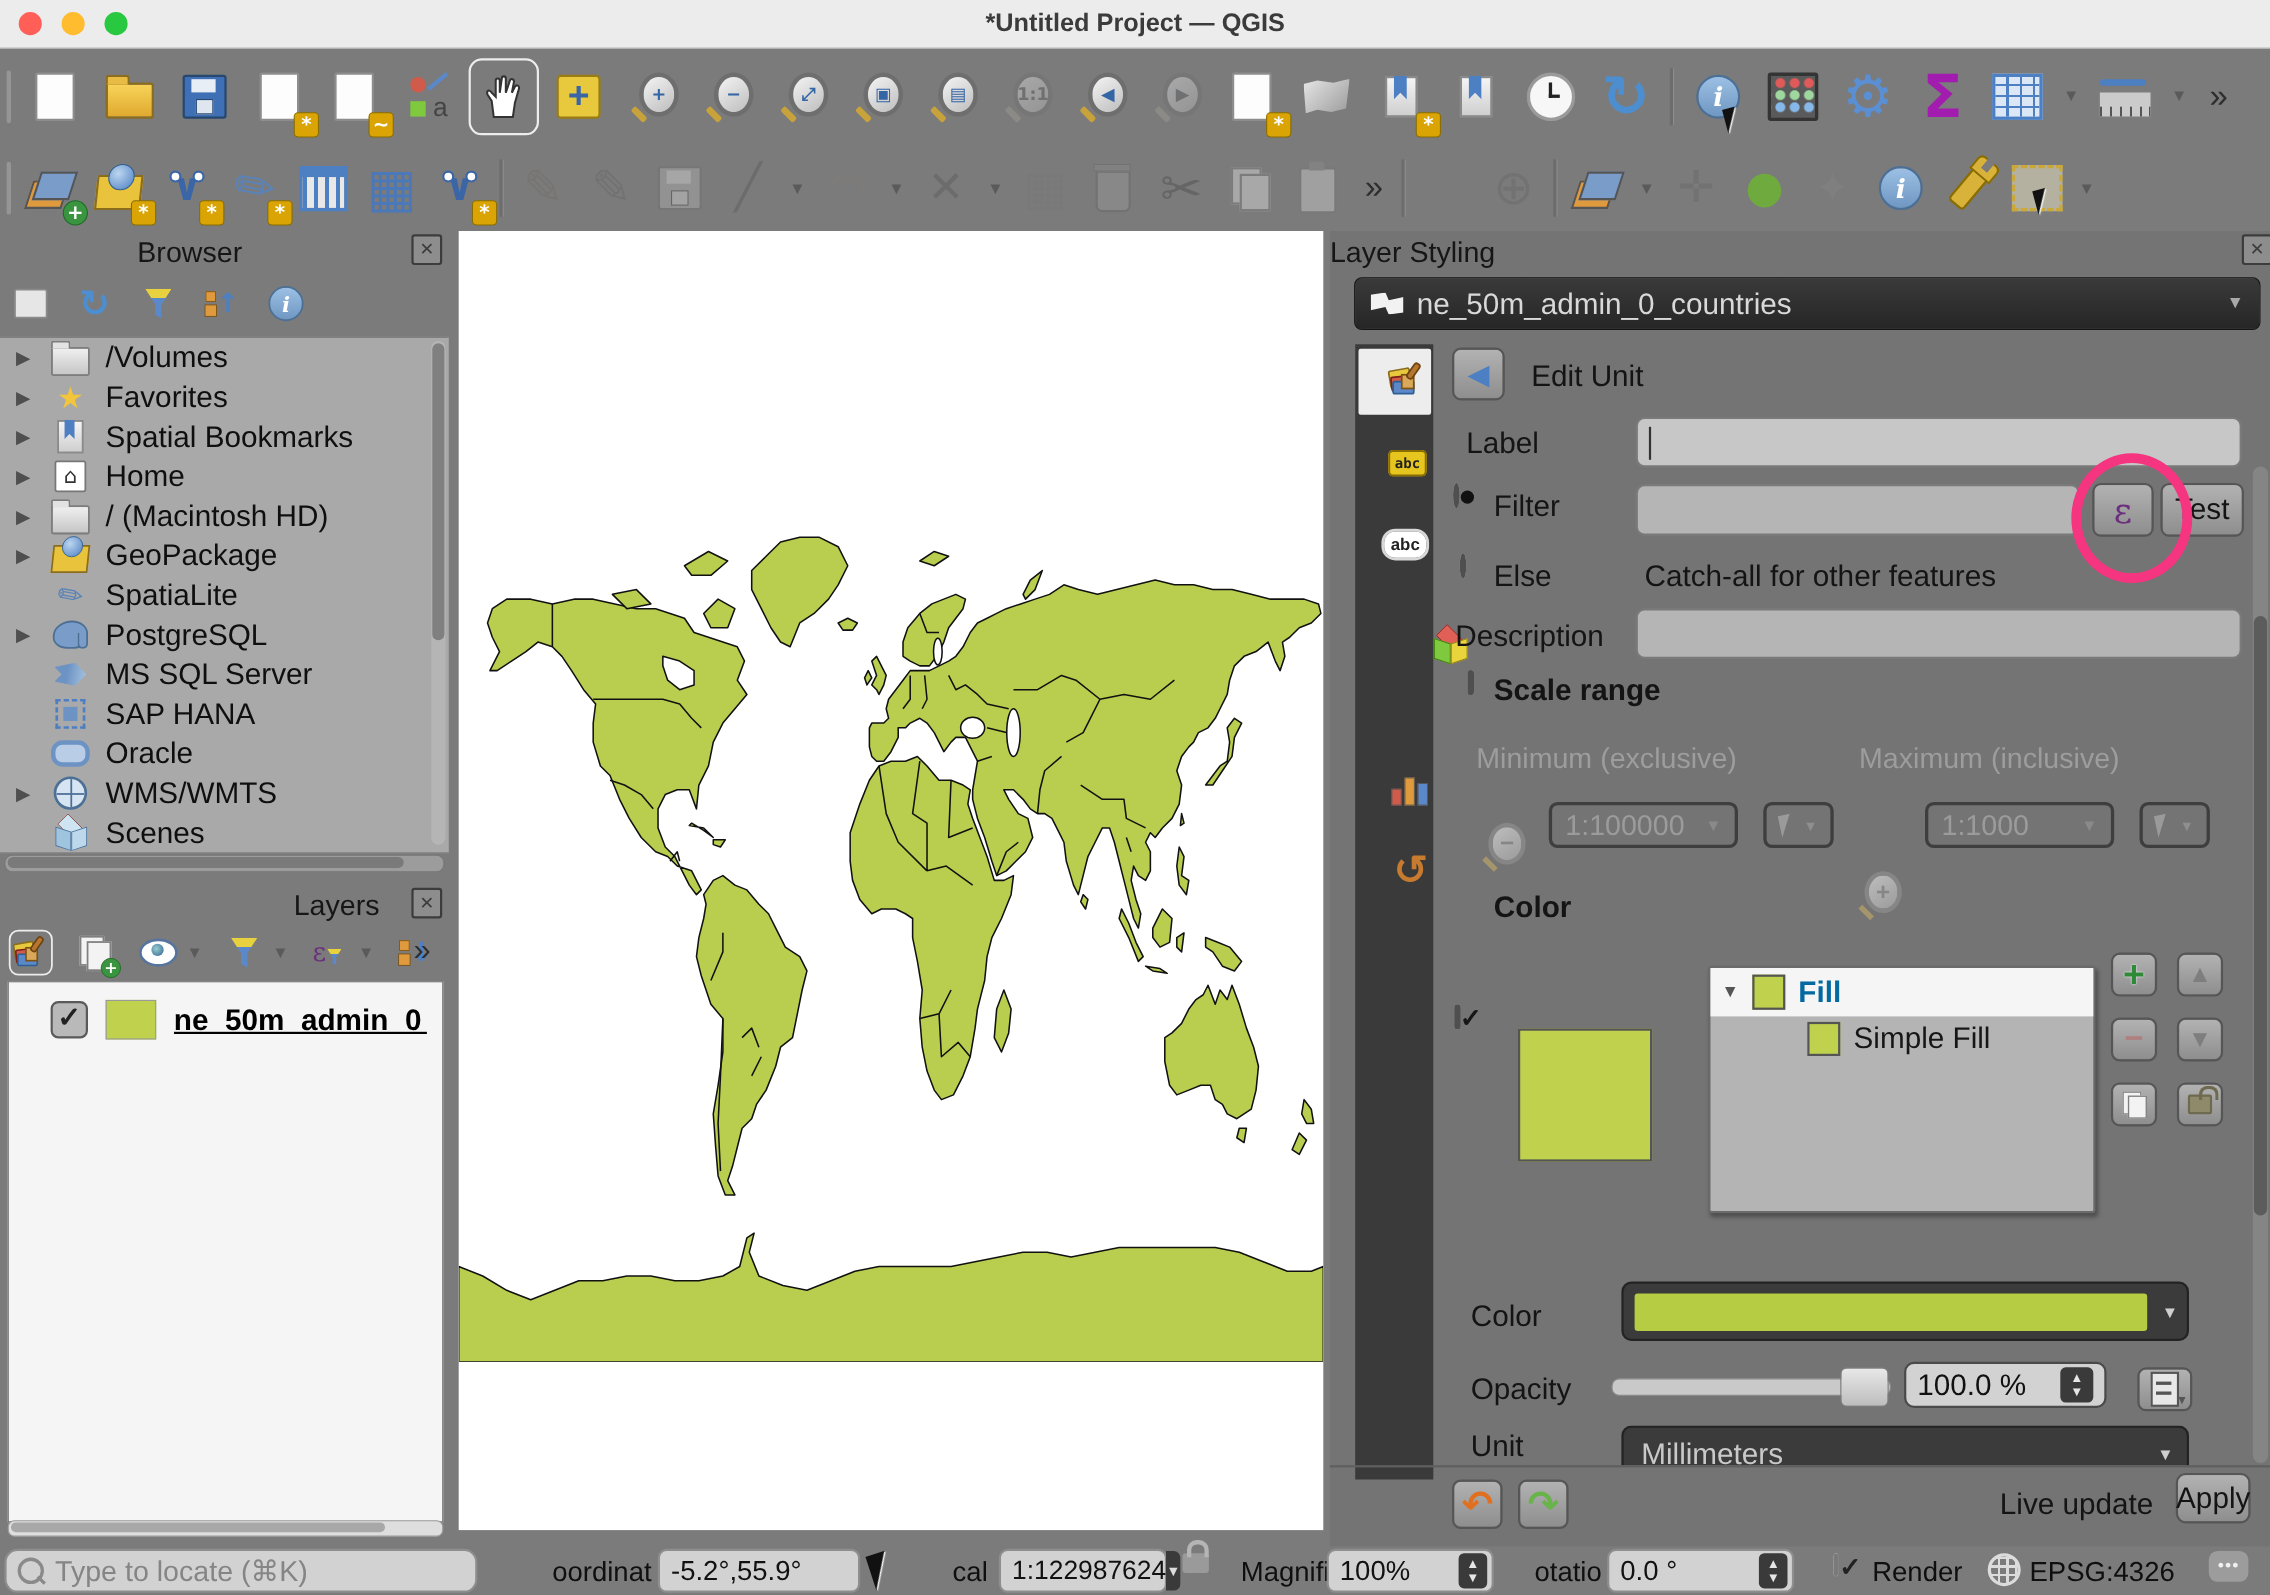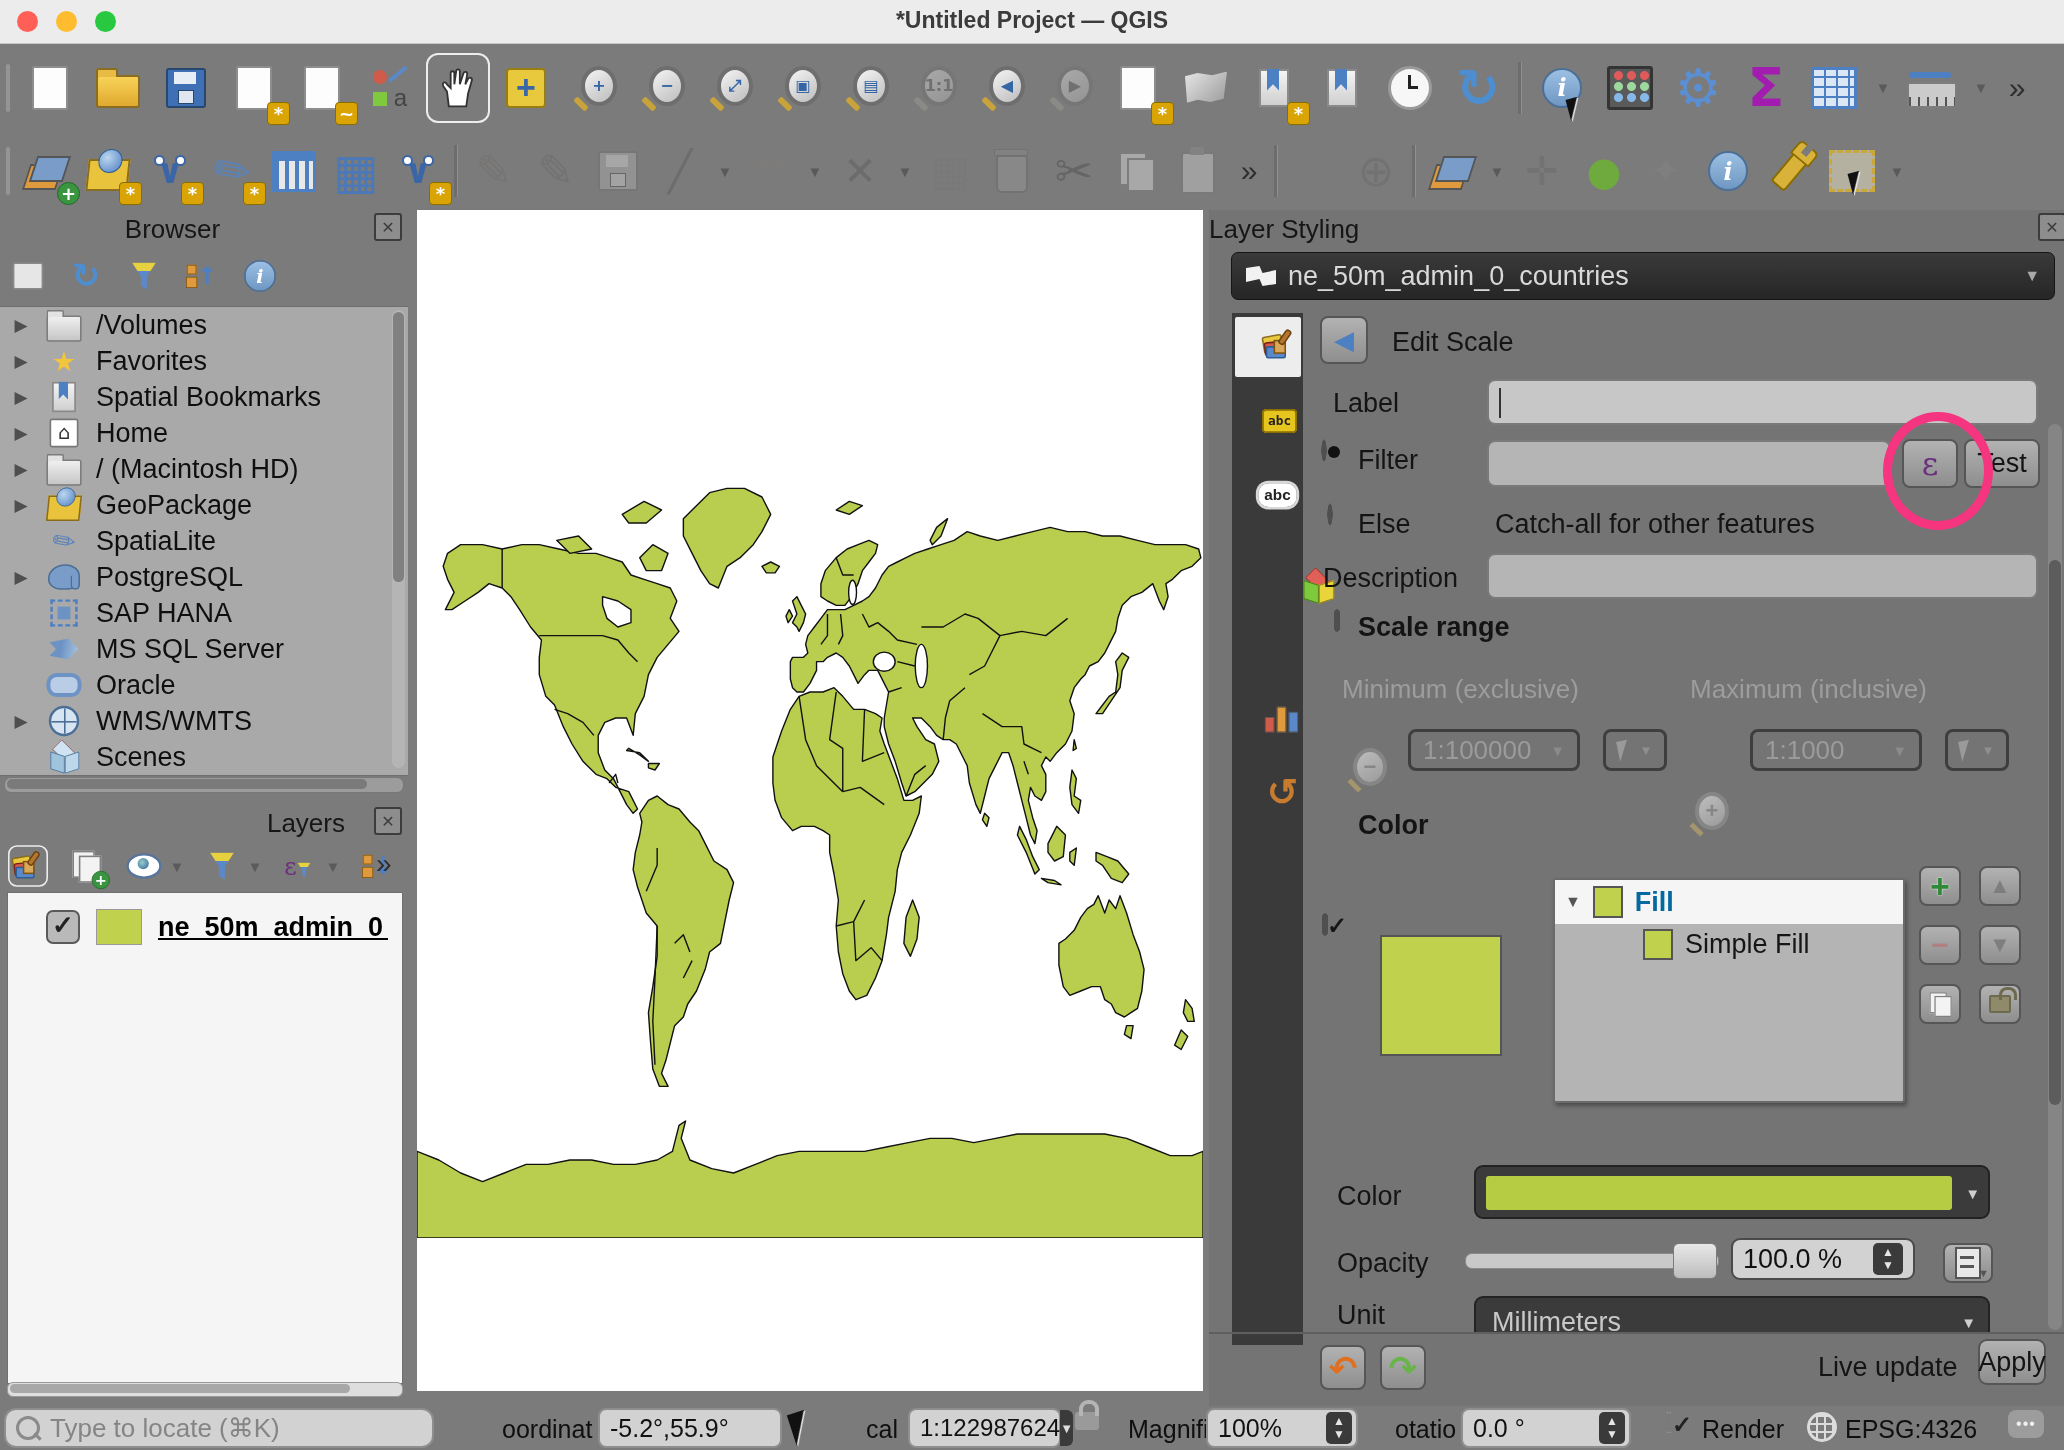--- a/index.html
+++ b/index.html
@@ -486,32 +486,32 @@
     <div class="brow">
       <span class="arr">▶</span>
       <span class="bicon">
         <span class="eleph"></span>
       </span>
       <span class="blabel">PostgreSQL</span>
     </div>
     <div class="brow">
       <span class="arr"></span>
       <span class="bicon">
+        <span class="mssql"></span>
+      </span>
+      <span class="blabel">MS SQL Server</span>
+    </div>
+    <div class="brow">
+      <span class="arr"></span>
+      <span class="bicon">
         <span class="hana">
           <i></i>
         </span>
       </span>
       <span class="blabel">SAP HANA</span>
-    </div>
-    <div class="brow">
-      <span class="arr"></span>
-      <span class="bicon">
-        <span class="mssql"></span>
-      </span>
-      <span class="blabel">MS SQL Server</span>
     </div>
     <div class="brow">
       <span class="arr"></span>
       <span class="bicon">
         <span class="oracleic"></span>
       </span>
       <span class="blabel">Oracle</span>
     </div>
     <div class="brow">
       <span class="arr">▶</span>
@@ -679,21 +679,21 @@
     </div>
     <div class="stab">
       <span style="transform: scale(0.85);"><span class="g" style="color:#c77b2f;font-size:44px;font-weight:bold;">↺</span></span>
     </div>
   </div>
 
 
 <div class="abs btn" style="left:1320px;top:316px;width:48px;height:48px;">
   <span style="color:#4d7fc3;font-size:26px;">◀</span>
 </div>
-<div class="abs txt" style="left:1392px;top:327px;font-size:27px;">Edit Scale</div>
+<div class="abs txt" style="left:1392px;top:327px;font-size:27px;">Edit Unit</div>
 
 
 <div class="abs txt" style="left:1333px;top:388px;font-size:27px;">Label</div>
 <div class="abs inputbox focus" style="left:1487px;top:379px;width:551px;height:46px;">
   <span class="abs" style="left:10px;top:7px;width:2px;height:30px;background:#333;"></span>
 </div>
 
 
 <span class="abs radio on" style="left:1321px;top:442px;"></span>
 <div class="abs txt" style="left:1358px;top:445px;font-size:27px;">Filter</div>

